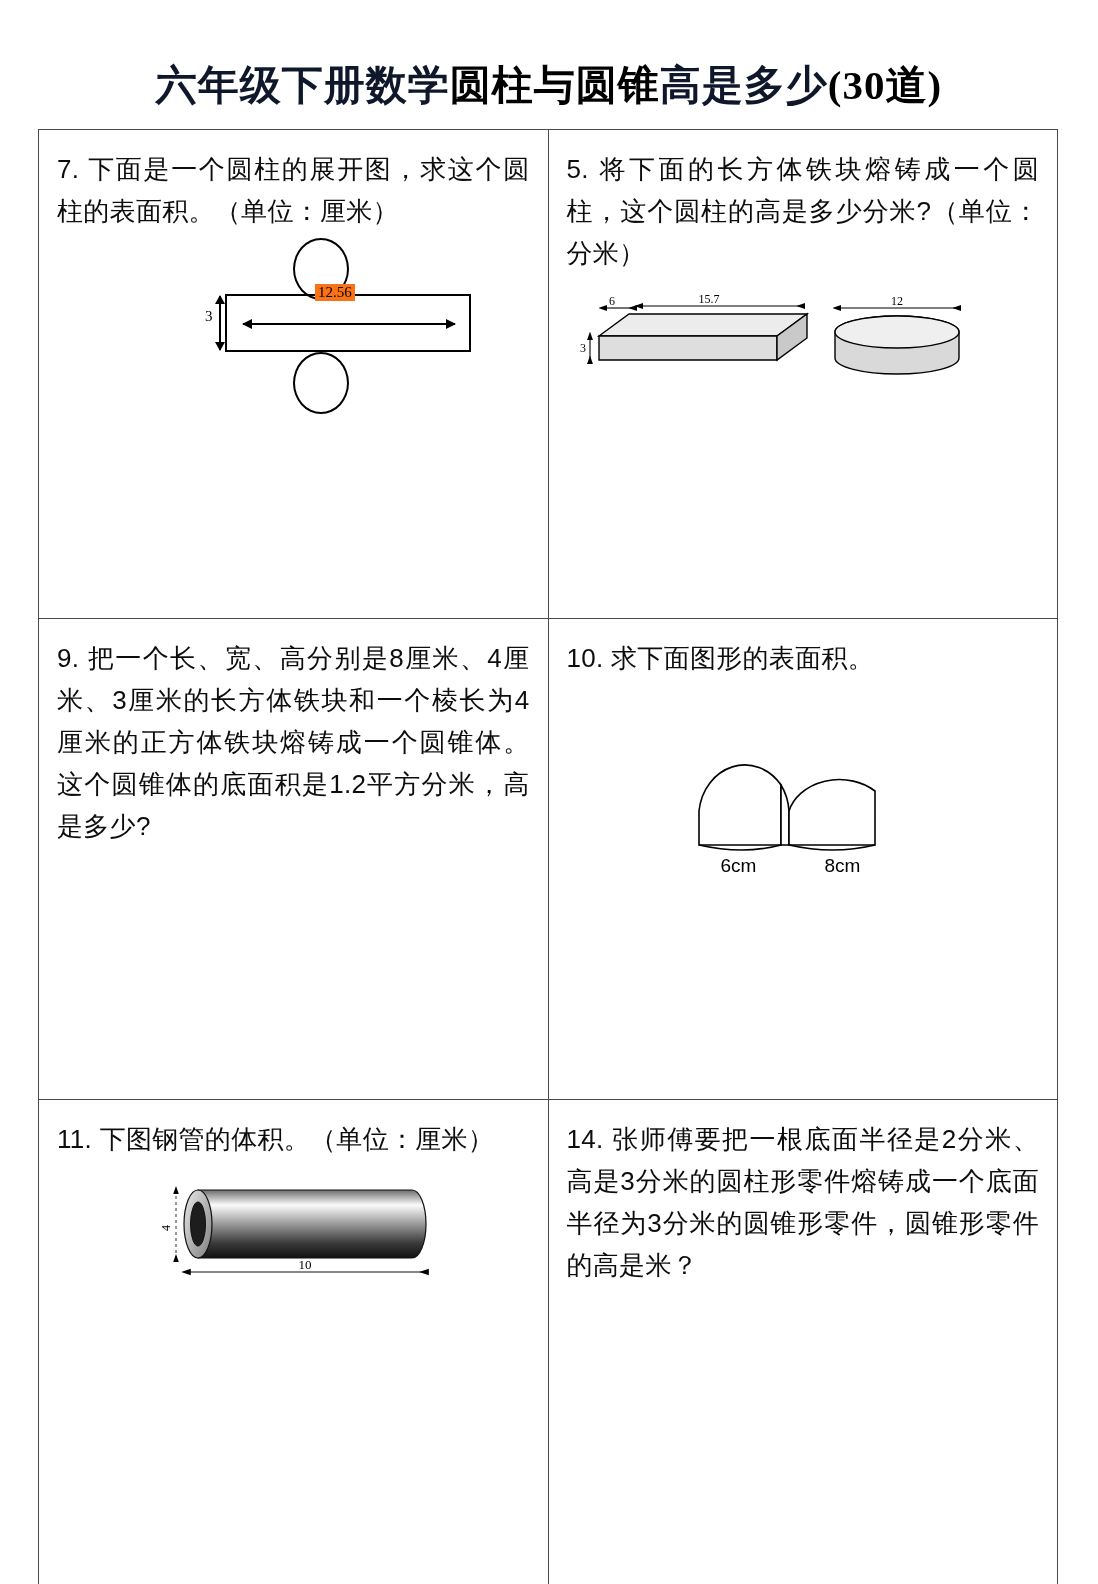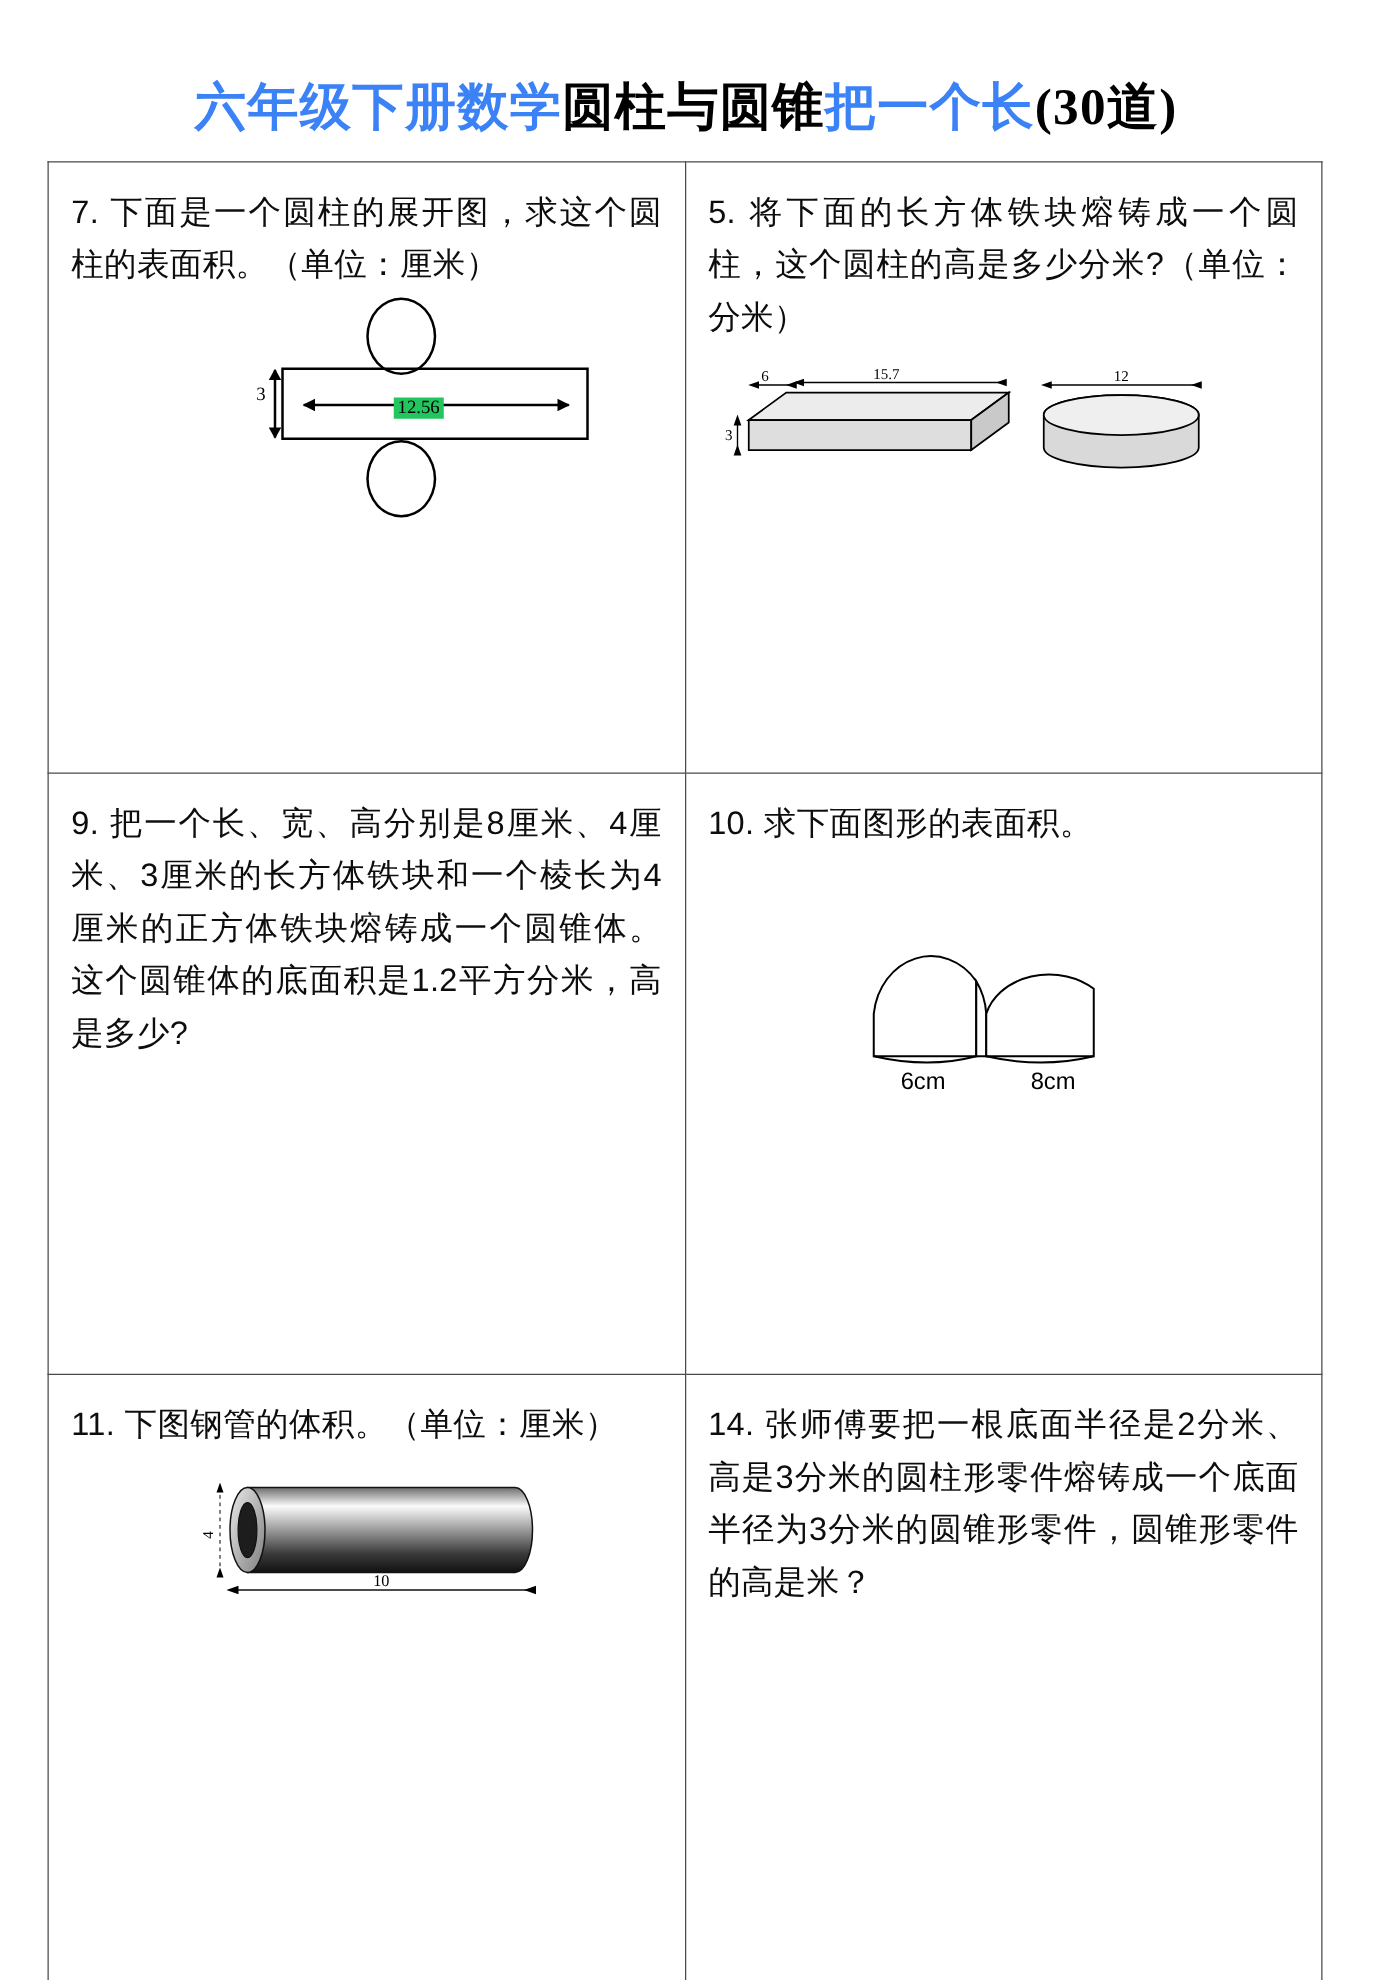--- a/index.html
+++ b/index.html
@@ -29,21 +29,21 @@
     font-size: 41px;
     letter-spacing: 1px;
     padding-top: 58px;
     padding-bottom: 16px;
     white-space: nowrap;
   }
   .title .red {
     color: #000000;
   }
   .title .black {
-    color: #3b82f6;
+    color: #0f172a;
   }
   table.grid {
     width: 1020px;
     border-collapse: collapse;
     table-layout: fixed;
     border: 1.5px solid #4a4a4a;
   }
   table.grid td {
     border: 1.5px solid #4a4a4a;
     vertical-align: top;
@@ -113,24 +113,24 @@
     left: -1px;
     border-right: 10px solid #000;
   }
   .fig7 .arrowline:after {
     right: -1px;
     border-left: 10px solid #000;
   }
   .fig7 .lab-len {
     position: absolute;
     left: 108px;
-    top: 80px;
+    top: 46px;
     font-size: 15px;
     font-family: "Liberation Serif", serif;
-    background: #22c55e;
+    background: #f97316;
     padding: 0 3px;
   }
   .fig7 .vline {
     position: absolute;
     left: 12px;
     top: 58px;
     width: 2px;
     height: 54px;
     background: #000;
   }
@@ -192,21 +192,21 @@
   .r7 td { height: 460px; }
   .r9 td { height: 452px; }
   .r11 td { height: 486px; }
 </style>
 </head>
 <body>
 
 <div class="page">
 
   <div class="title">
-    <span class="black">六年级下册数学</span><span class="red">圆柱与圆锥</span><span class="black">把一个长</span><span class="red">(30道)</span>
+    <span class="black">六年级下册数学</span><span class="red">圆柱与圆锥</span><span class="black">高是多少</span><span class="red">(30道)</span>
   </div>
 
   <table class="grid">
     <tbody>
         <tr class="r7">
       <td>
         <div class="cell-inner">
           <div class="q-text">7. 下面是一个圆柱的展开图，求这个圆柱的表面积。（单位：厘米）</div>
           <div class="fig fig7">
             <div class="circ top"></div>

